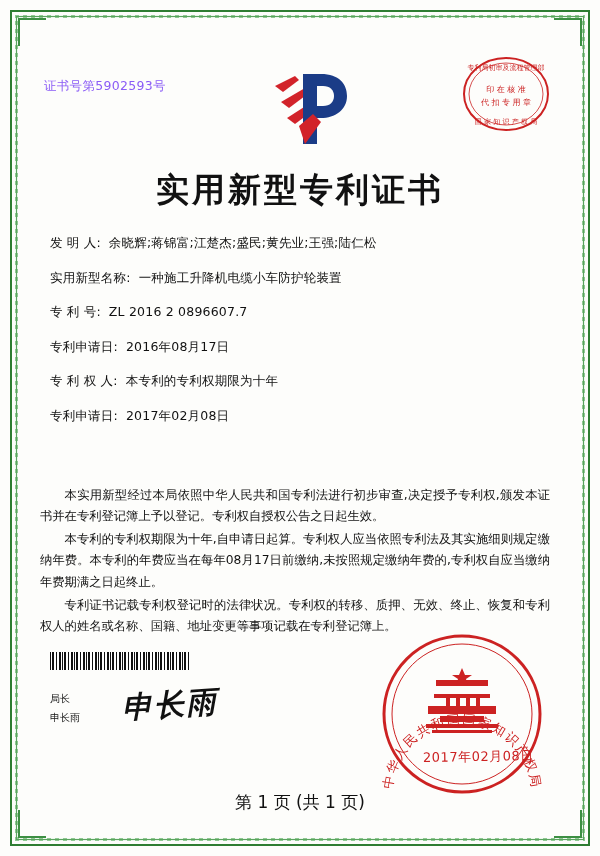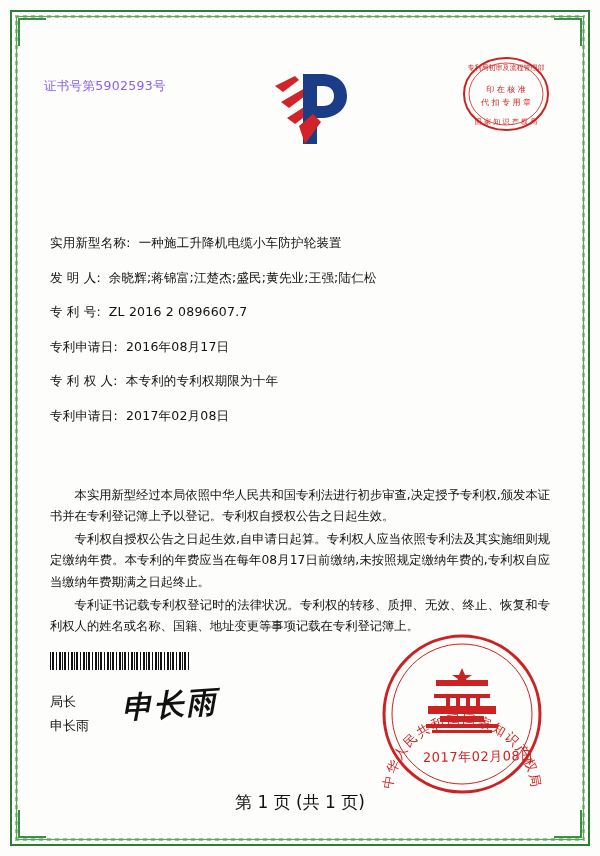--- a/index.html
+++ b/index.html
@@ -119,21 +119,21 @@
     letter-spacing: 0.2px;
   }
   .field-value {
     margin-left: 8px;
     letter-spacing: 0.2px;
   }
 
   .paragraphs {
     position: absolute;
     top: 455px;
-    left: 18px;
+    left: 8px;
     right: 18px;
     font-size: 12.3px;
     line-height: 1.72;
     color: #111;
     text-align: justify;
   }
   .paragraphs p {
     margin: 0 0 2px 0;
     text-indent: 2em;
   }
@@ -147,21 +147,21 @@
     background:
       repeating-linear-gradient(90deg,
         #111 0 1px, #fff 1px 2px, #111 2px 4px, #fff 4px 6px,
         #111 6px 7px, #fff 7px 9px, #111 9px 11px, #fff 11px 12px);
   }
 
   .signature-block {
     position: absolute;
     left: 18px;
     top: 660px;
-    font-size: 13px;
+    font-size: 10px;
     color: #111;
     line-height: 1.85;
   }
   .handwriting {
     position: absolute;
     left: 90px;
     top: 655px;
     font-family: "DejaVu Serif", "Liberation Serif", serif;
     font-size: 30px;
     font-style: italic;
@@ -232,51 +232,52 @@
         <ellipse cx="46" cy="46" rx="42" ry="36" fill="none" stroke="#cc2222" stroke-width="2"></ellipse>
         <ellipse cx="46" cy="46" rx="37" ry="31" fill="none" stroke="#cc2222" stroke-width="0.8"></ellipse>
         <path d="M12 46 A34 28 0 0 1 80 46" fill="none" stroke="#cc2222" stroke-width="0"></path>
         <text x="46" y="22" font-size="7" fill="#cc2222" text-anchor="middle" font-family="DejaVu Sans">专利局初审及流程管理部</text>
         <text x="46" y="44" font-size="8" fill="#cc2222" text-anchor="middle" font-family="DejaVu Sans">印 在 核 准</text>
         <text x="46" y="57" font-size="8" fill="#cc2222" text-anchor="middle" font-family="DejaVu Sans">代 扣 专 用 章</text>
         <text x="46" y="76" font-size="7" fill="#cc2222" text-anchor="middle" font-family="DejaVu Sans">国 家 知 识 产 权 局</text>
       </svg>
     </div>
 
+    <div class="title">实用新型专利证书</div>
 
     <div class="fields">
+      <div class="field-row">
+        <span class="field-label">发  明  人:</span>
+        <span class="field-value">余晓辉;蒋锦富;江楚杰;盛民;黄先业;王强;陆仁松</span>
+      </div>
       <div class="field-row">
         <span class="field-label">实用新型名称:</span>
         <span class="field-value">一种施工升降机电缆小车防护轮装置</span>
       </div>
       <div class="field-row">
-        <span class="field-label">发  明  人:</span>
-        <span class="field-value">余晓辉;蒋锦富;江楚杰;盛民;黄先业;王强;陆仁松</span>
-      </div>
-      <div class="field-row">
         <span class="field-label">专  利  号:</span>
         <span class="field-value">ZL 2016 2 0896607.7</span>
       </div>
       <div class="field-row">
         <span class="field-label">专利申请日:</span>
         <span class="field-value">2016年08月17日</span>
       </div>
       <div class="field-row">
         <span class="field-label">专 利 权 人:</span>
         <span class="field-value">本专利的专利权期限为十年</span>
       </div>
       <div class="field-row">
         <span class="field-label">专利申请日:</span>
         <span class="field-value">2017年02月08日</span>
       </div>
     </div>
 
     <div class="paragraphs">
       <p>本实用新型经过本局依照中华人民共和国专利法进行初步审查,决定授予专利权,颁发本证书并在专利登记簿上予以登记。专利权自授权公告之日起生效。</p>
-      <p>专利权自授权公告之日起生效,自申请日起算。专利权人应当依照专利法及其实施细则规定缴纳年费。本专利的年费应当在每年08月17日前缴纳,未按照规定缴纳年费的,专利权自应当缴纳年费期满之日起终止。</p>
+      <p>本专利的专利权期限为十年,自申请日起算。专利权人应当依照专利法及其实施细则规定缴纳年费。本专利的年费应当在每年08月17日前缴纳,未按照规定缴纳年费的,专利权自应当缴纳年费期满之日起终止。</p>
       <p>专利证书记载专利权登记时的法律状况。专利权的转移、质押、无效、终止、恢复和专利权人的姓名或名称、国籍、地址变更等事项记载在专利登记簿上。</p>
     </div>
 
     <div class="barcode"></div>
 
     <div class="signature-block">
       <div>局长</div>
       <div>申长雨</div>
     </div>
     <div class="handwriting">申长雨</div>

